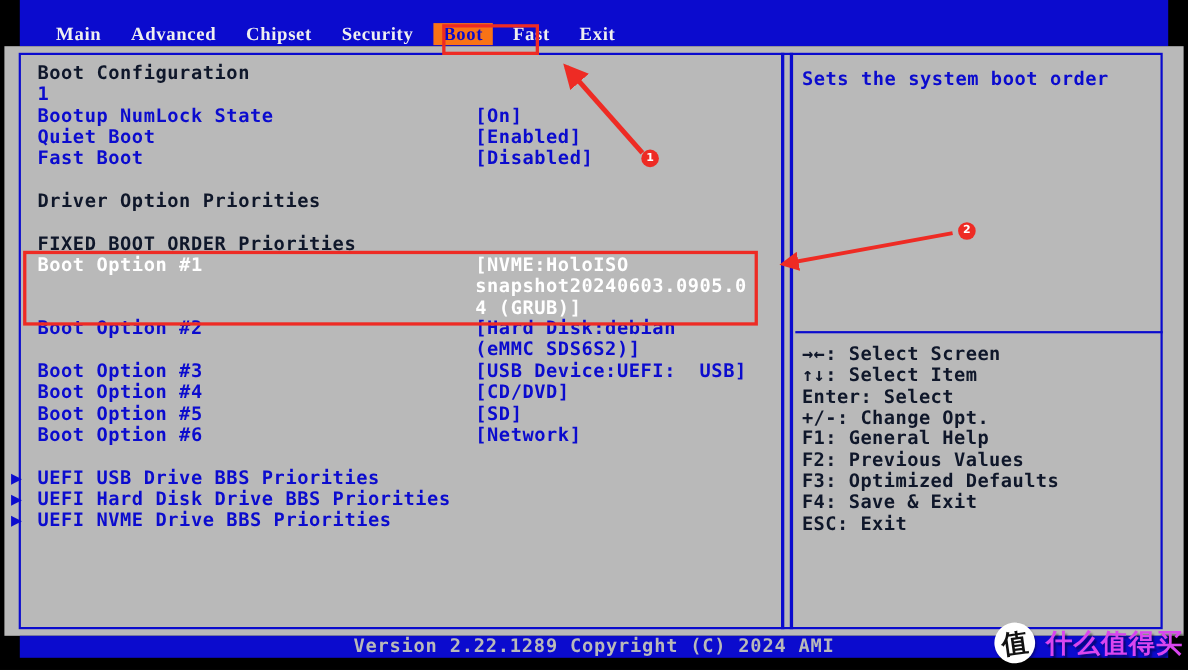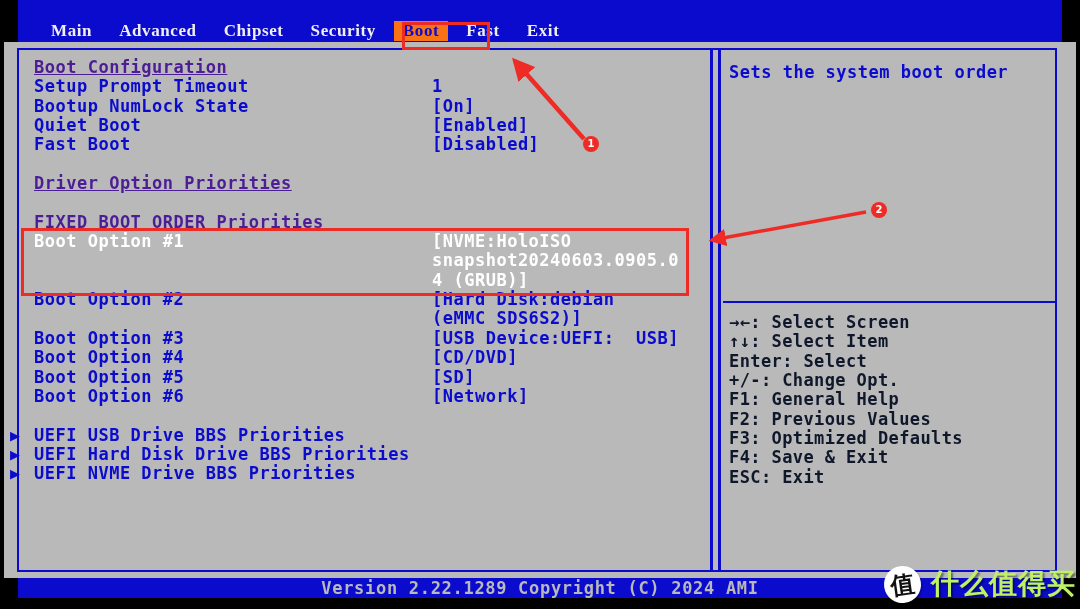--- a/index.html
+++ b/index.html
@@ -27,21 +27,21 @@
   .vdivider{
     position:absolute;left:706px;top:6px;width:11px;height:524px;
     border-left:3px solid #0b0bce;border-right:3px solid #0b0bce;
   }
   .hdivider{position:absolute;left:719px;top:259px;width:334px;height:2px;background:#0b0bce;}
   
   .options{position:absolute;left:30px;top:16px;width:676px;color:#0b0bce;}
   .row{position:relative;height:19.35px;line-height:19.35px;font-size:17px;letter-spacing:.5px;display:flex;white-space:pre;}
   .row .lab{width:398px;flex:none;overflow:visible;white-space:pre;}
   .row .val{flex:1;white-space:pre;}
-  .row.header{color:#4c1d95;text-decoration:underline;}
+  .row.header{color:#0f172a;}
   .row.selected{color:#fff;}
   .row .tri{position:absolute;left:-24px;top:0;font-size:13px;color:#0b0bce;
     font-family:"DejaVu Sans","Liberation Sans",sans-serif;}
   
   .helptext{position:absolute;left:725px;top:20px;width:330px;color:#0b0bce;font-size:17px;letter-spacing:.5px;line-height:20px;}
   .keyhints{position:absolute;left:725px;top:271px;width:330px;color:#0f172a;}
   .keyhints .hint{height:19.35px;line-height:19.35px;font-size:17px;letter-spacing:.4px;white-space:pre;}
   
   .bottombar{
     position:absolute;left:18px;top:578px;width:1044px;height:20px;background:#0b0bce;
@@ -62,21 +62,21 @@
   .badge2{left:871px;top:202px;}
   
   .watermark{position:absolute;right:4px;bottom:6px;display:flex;align-items:center;z-index:40;}
   .wm-logo{
     width:37px;height:37px;border-radius:50%;background:#fff;color:#111;
     font-size:24px;line-height:37px;text-align:center;transform:rotate(-8deg);
     font-family:"DejaVu Serif","Liberation Serif",serif;flex:none;
     box-shadow:1px 2px 2px rgba(0,0,0,.35);
   }
   .wm-text{
-    margin-left:10px;color:#bef264;font-size:28px;letter-spacing:1px;
+    margin-left:10px;color:#d946ef;font-size:24px;letter-spacing:1px;
     font-family:Liberation Mono, monospace;
     text-shadow:2px 2px 2px rgba(0,0,0,.45);white-space:nowrap;
   }
 </style>
 </head>
 <body>
 
 <div class="screen">
 
   <div class="topbar">
@@ -91,21 +91,21 @@
       </div>
   </div>
 
   <div class="body">
     <div class="frame"></div>
     <div class="vdivider"></div>
     <div class="hdivider"></div>
 
     <div class="options">
         <div class="row header"><span class="lab">Boot Configuration</span><span class="val"></span></div>
-        <div class="row item"><span class="lab">Setup Prompt Timeout</span><span class="val">1</span></div>
+        <div class="row item"><span class="val">1</span></div>
         <div class="row item"><span class="lab">Bootup NumLock State</span><span class="val">[On]</span></div>
         <div class="row item"><span class="lab">Quiet Boot</span><span class="val">[Enabled]</span></div>
         <div class="row item"><span class="lab">Fast Boot</span><span class="val">[Disabled]</span></div>
         <div class="row"></div>
         <div class="row header"><span class="lab">Driver Option Priorities</span><span class="val"></span></div>
         <div class="row"></div>
         <div class="row header"><span class="lab">FIXED BOOT ORDER Priorities</span><span class="val"></span></div>
         <div class="row item selected"><span class="lab">Boot Option #1</span><span class="val">[NVME:HoloISO</span></div>
         <div class="row item selected"><span class="lab"></span><span class="val">snapshot20240603.0905.0</span></div>
         <div class="row item selected"><span class="lab"></span><span class="val">4 (GRUB)]</span></div>

